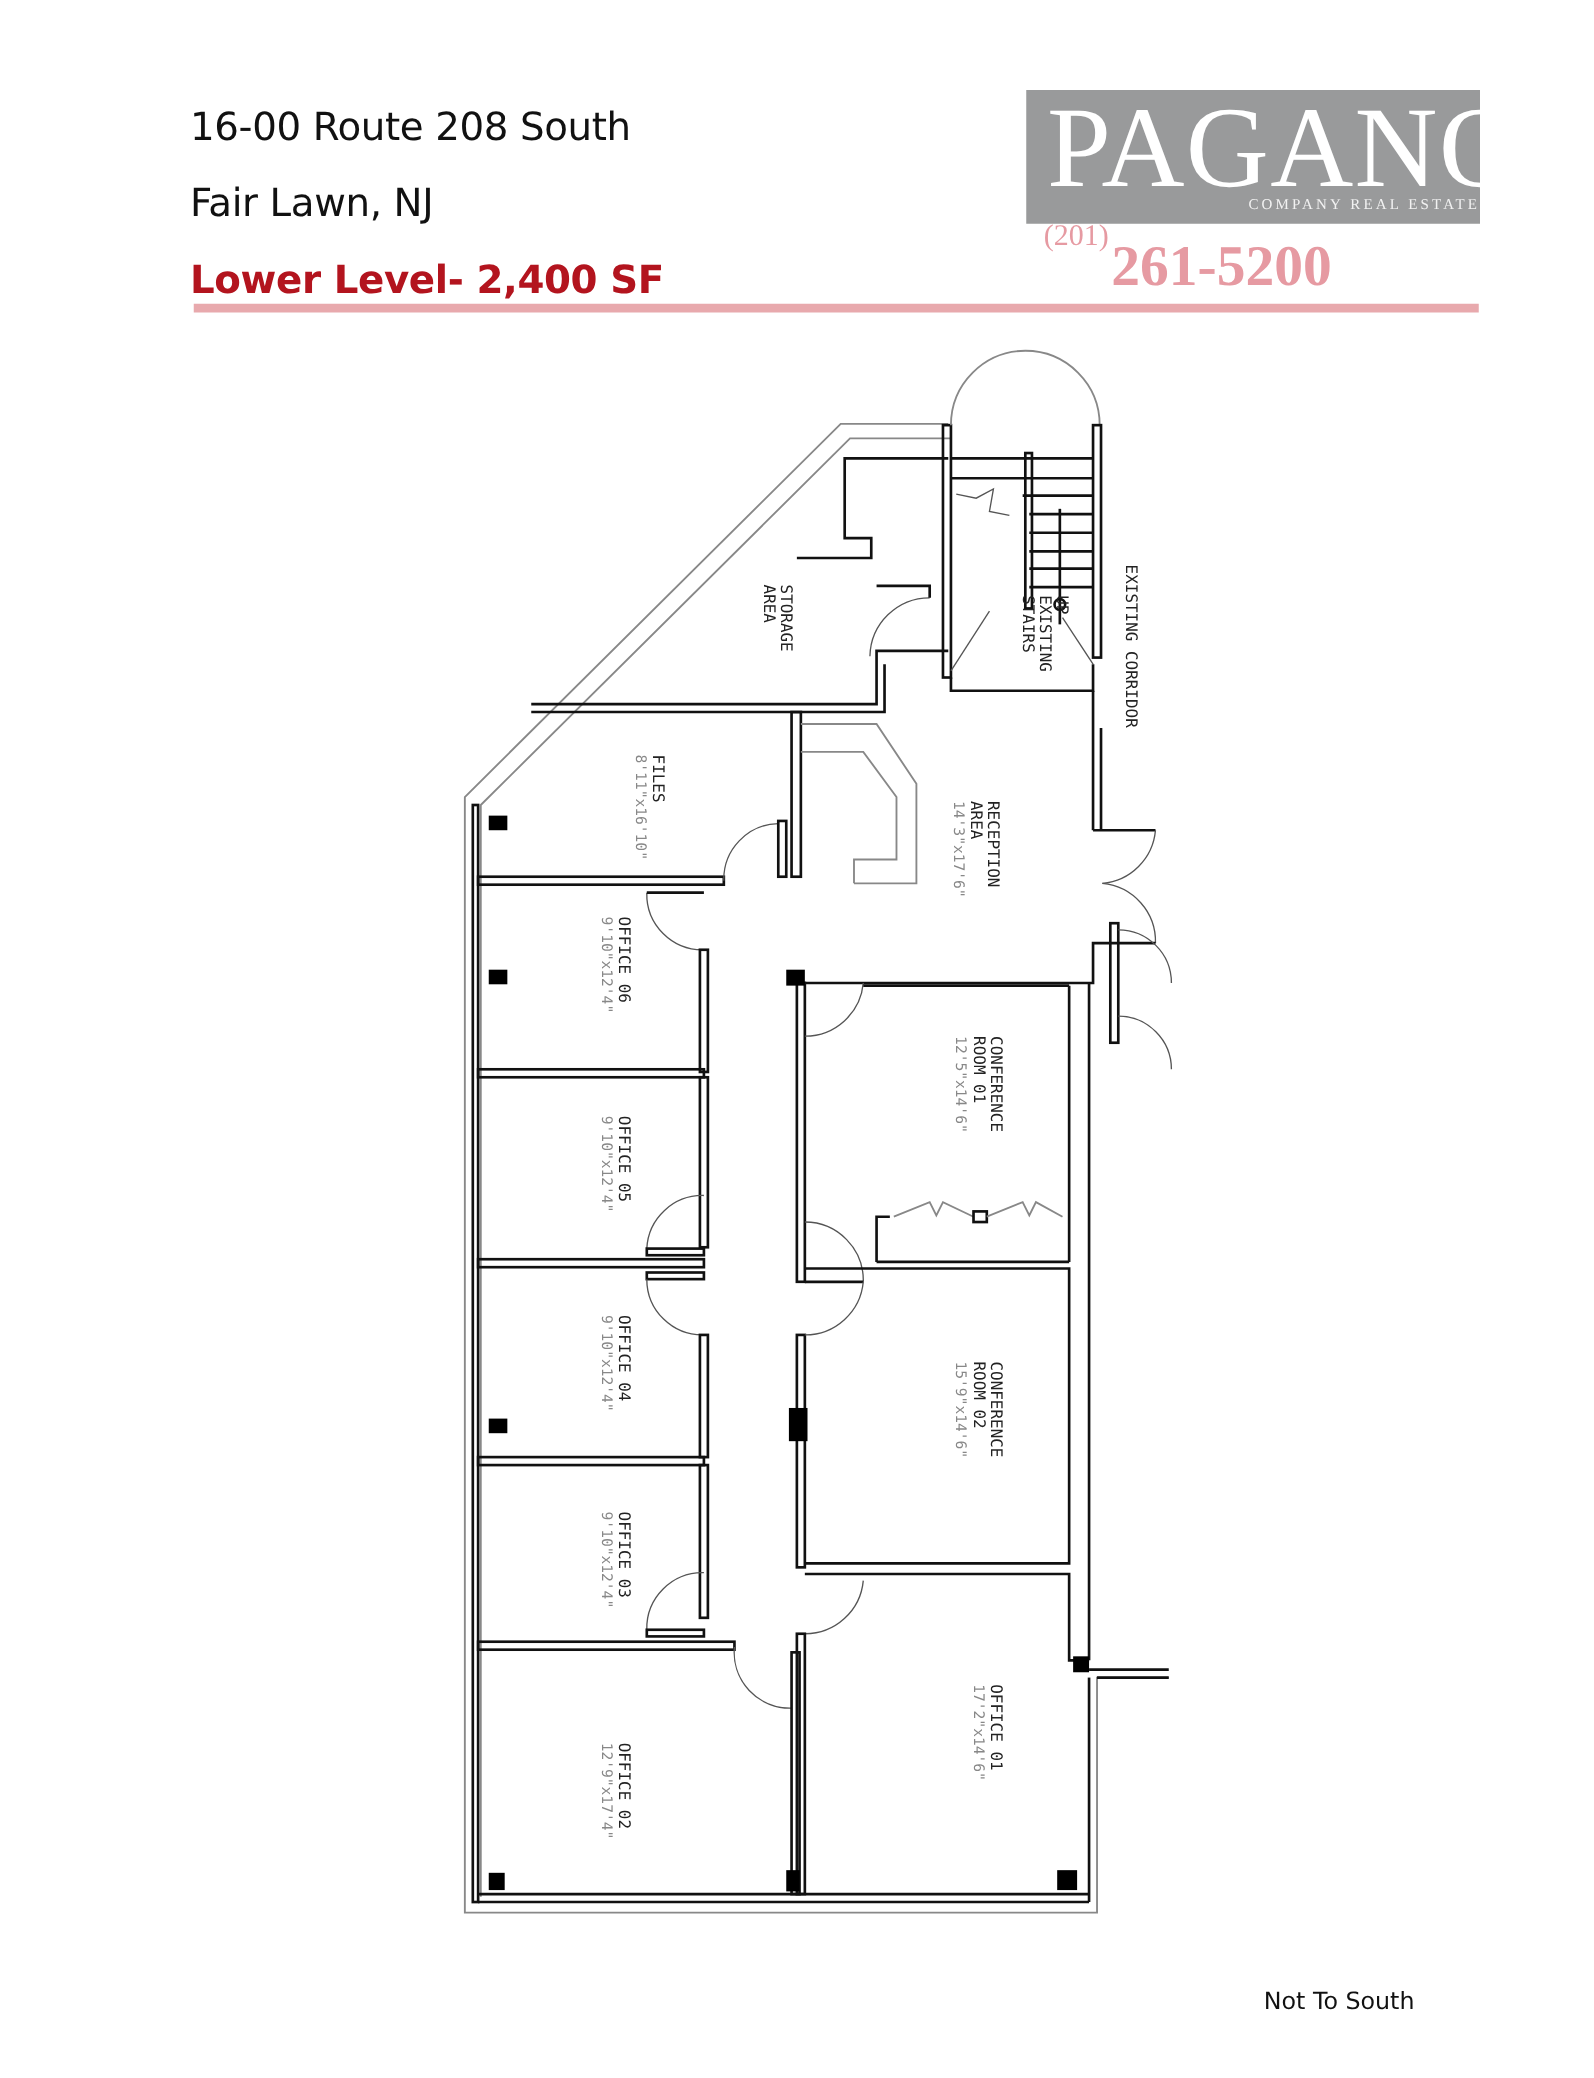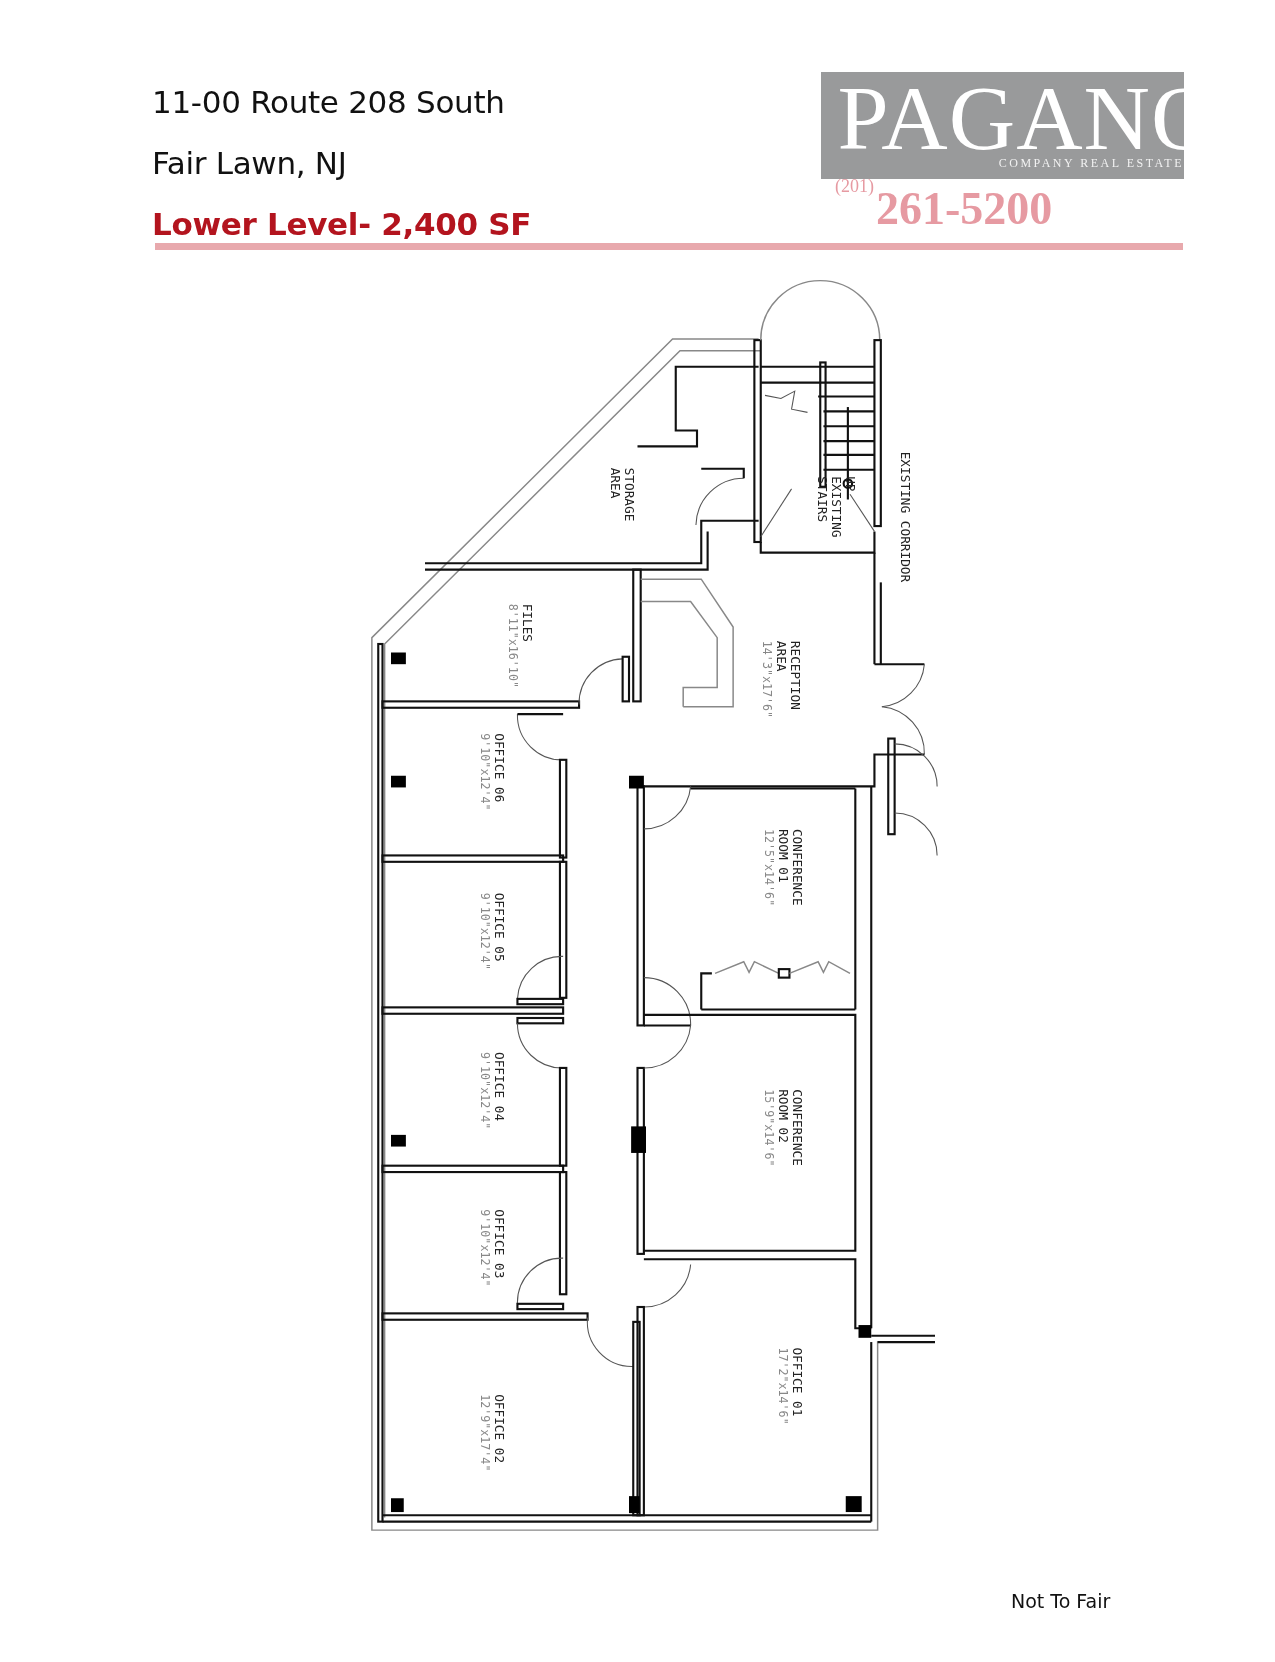--- a/index.html
+++ b/index.html
@@ -6,35 +6,35 @@
   body{width:1275px;height:1662px;position:relative;overflow:hidden;font-family:"Liberation Sans",sans-serif;}
   .hdr{position:absolute;left:152px;font-family:"DejaVu Sans","Liberation Sans",sans-serif;color:#111;font-size:31px;letter-spacing:-0.3px;}
   #addr1{top:84px;}
   #addr2{top:145px;}
   #level{top:190px;color:#b3141e;font-weight:bold;font-size:31px;margin-top:16px;}
   #rule{position:absolute;left:155px;top:243px;width:1028px;height:7px;background:#e8a9ad;}
   #logo{position:absolute;left:821px;top:72px;width:363px;height:107px;background:#999a9b;}
   #logo-name{position:absolute;left:0;top:-4px;width:414px;text-align:center;color:#fff;font-family:"Liberation Serif","DejaVu Serif",serif;font-size:92px;letter-spacing:1px;line-height:100px;}
   #logo-sub{position:absolute;left:0;top:84px;width:363px;text-align:right;color:#f2f2f2;font-family:"Liberation Serif",serif;font-size:12px;letter-spacing:2.5px;}
   #phone{position:absolute;left:835px;top:176px;color:#e69aa2;font-family:"Liberation Serif",serif;font-weight:bold;}
-  #area{font-size:18px;font-weight:normal;vertical-align:32px;margin-right:2px;}
+  #area{font-size:24px;font-weight:normal;vertical-align:32px;margin-right:2px;}
   #num{font-size:46px;line-height:66px;}
   #nts{position:absolute;left:1011px;top:1590px;font-family:"DejaVu Sans",sans-serif;font-size:19px;color:#111;}
   svg{position:absolute;left:0;top:0;}
   .w{fill:none;stroke:#111;stroke-width:2;}
   .g{fill:none;stroke:#888;stroke-width:1.4;}
   .d{fill:none;stroke:#555;stroke-width:1;}
   .col{fill:#000;}
   .lbl{font-family:"DejaVu Sans Mono",monospace;font-size:12px;fill:#222;}
   .dim{font-family:"DejaVu Sans Mono",monospace;font-size:11px;fill:#888;}
 </style>
 </head>
 <body>
 
-<div class="hdr" id="addr1">11-00 Route 208 South</div>
+<div class="hdr" id="addr1">16-00 Route 208 South</div>
 <div class="hdr" id="addr2">Fair Lawn, NJ</div>
 <div class="hdr" id="level">Lower Level- 2,400 SF</div>
 
 <div id="logo">
   <div id="logo-name">PAGANO</div>
   <div id="logo-sub">COMPANY REAL ESTATE</div>
 </div>
 <div id="phone">
   <span id="area">(201)</span><span id="num">261-5200</span>
 </div>
@@ -206,13 +206,13 @@
       <text class="lbl" x="0" y="13">ROOM 02</text>
       <text class="dim" x="0" y="26">15'9"x14'6"</text>
     </g>
     <g transform="translate(746,1268) rotate(90)">
       <text class="lbl" x="0" y="0">OFFICE 01</text>
       <text class="dim" x="0" y="13">17'2"x14'6"</text>
     </g>
   </g>
 </svg>
 
-<div id="nts">Not To Fair</div>
+<div id="nts">Not To South</div>
 
 </body></html>

